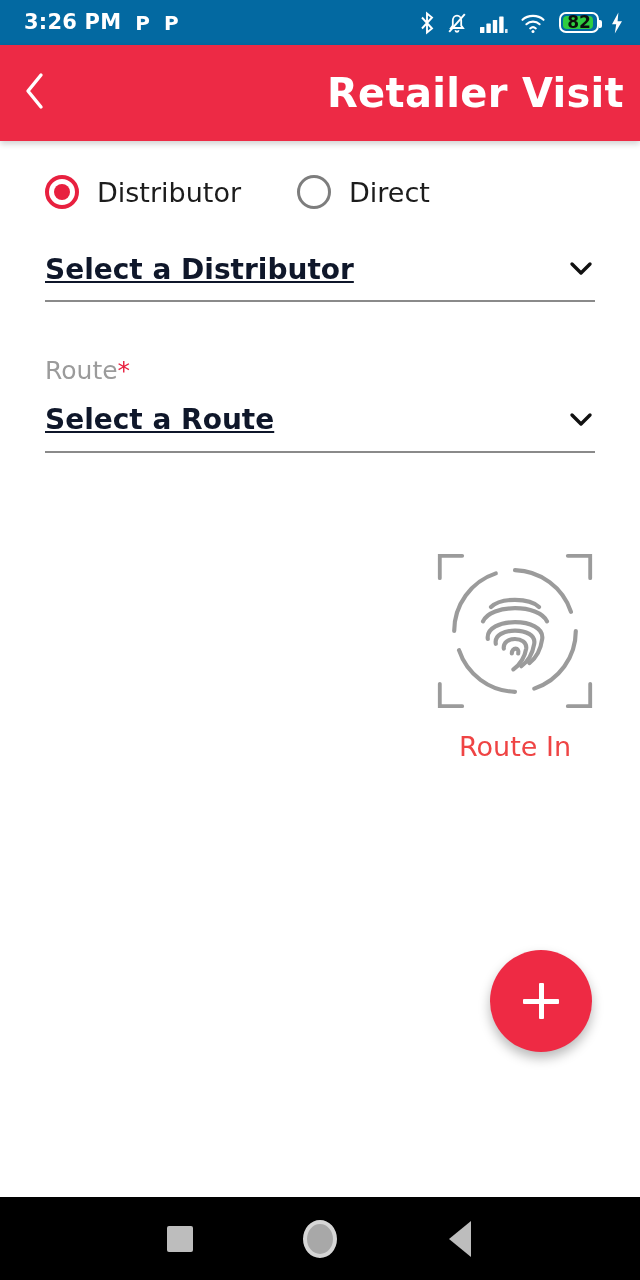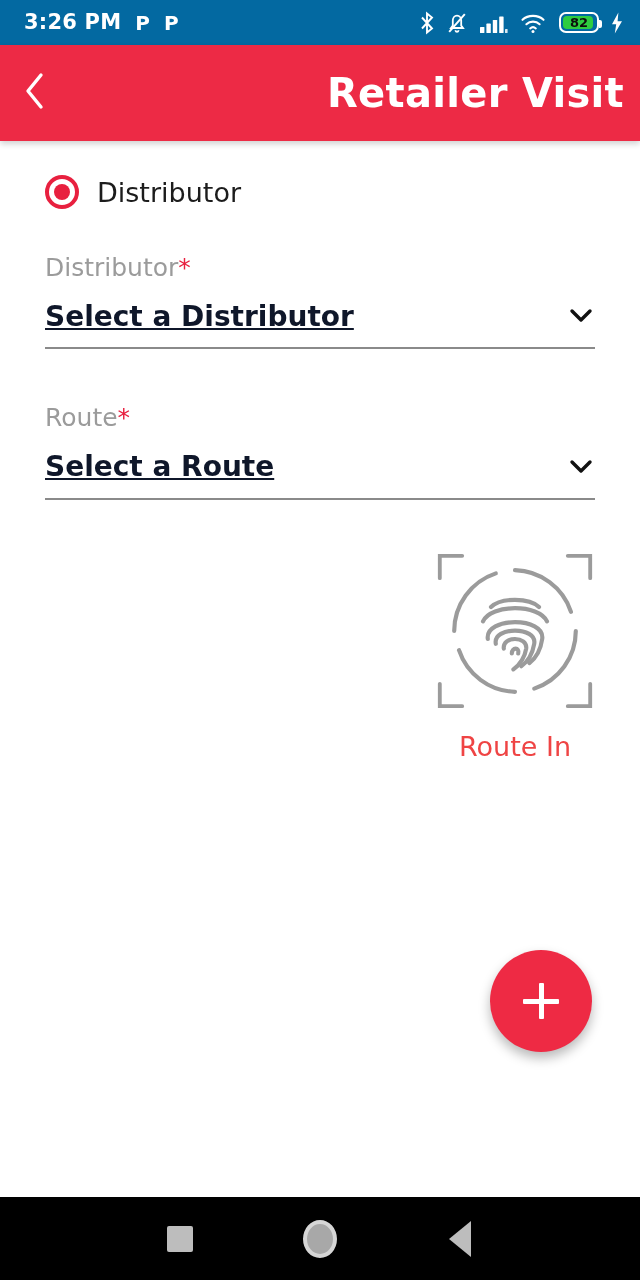--- a/index.html
+++ b/index.html
@@ -33,21 +33,21 @@
   }
   .batt::after {
     content:""; position:absolute; right:-5px; top:6px; width:3px; height:8px;
     background:#ffffff; border-radius:0 2px 2px 0;
   }
   .batt-fill {
     position:absolute; left:2px; top:2px; bottom:2px; width:30px;
     background:#2ecc40; border-radius:4px;
   }
   .batt-text {
-    position:relative; z-index:2; font-size:13px; font-weight:700; color:#0d0d0d;
+    position:relative; z-index:2; font-size:17px; font-weight:700; color:#0d0d0d;
     line-height:1;
   }
 
   
   .app-bar {
     height:96px; background:#ED2A45; position:relative;
     display:flex; align-items:center; flex:0 0 96px;
     box-shadow:0 3px 6px rgba(0,0,0,0.18);
     z-index:5;
   }
@@ -205,26 +205,27 @@
 
   <div class="content">
 
     <div class="radio-row">
       <div class="radio-opt first">
         <span class="radio-mark on">
           <span class="dot"></span>
         </span>
         <span class="radio-label">Distributor</span>
       </div>
+      <div class="radio-opt">
+        <span class="radio-mark off"></span>
+        <span class="radio-label">Direct</span>
+      </div>
     </div>
 
     <div class="field">
-      <div class="field-label">
-        <span>Distributor</span><span class="req">*</span>
-      </div>
       <div class="field-control">
         <span class="field-value">Select a Distributor</span>
         <span class="chev">
           <svg width="28" height="20" viewBox="0 0 28 20" fill="none" stroke="#111111" stroke-width="3.4" stroke-linecap="round" stroke-linejoin="round">
             <polyline points="5,6 14,15 23,6"></polyline>
           </svg>
         </span>
       </div>
     </div>
 

